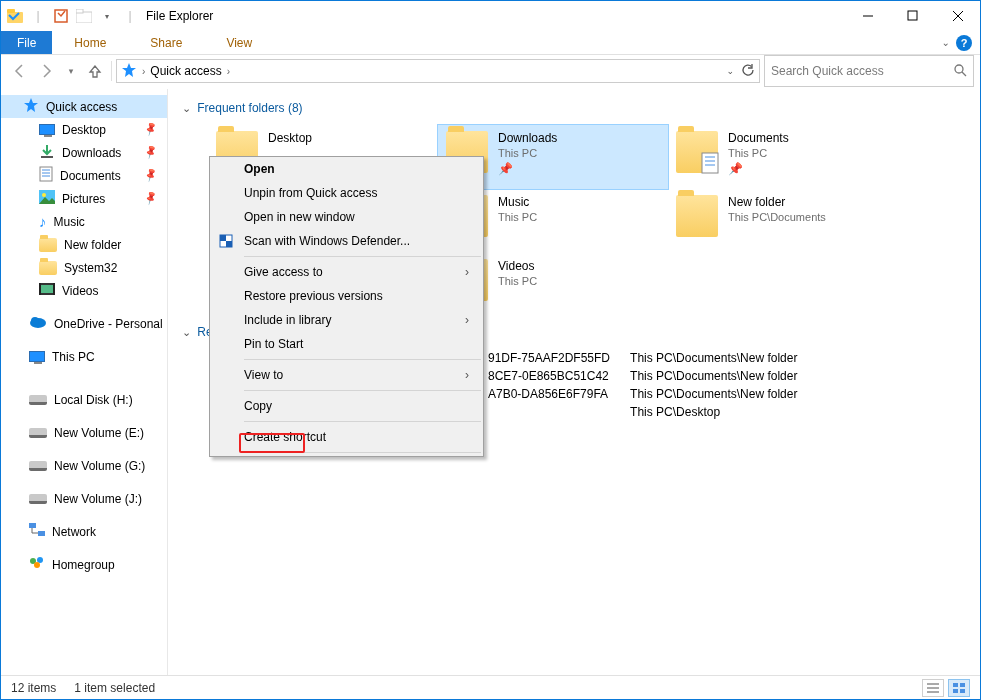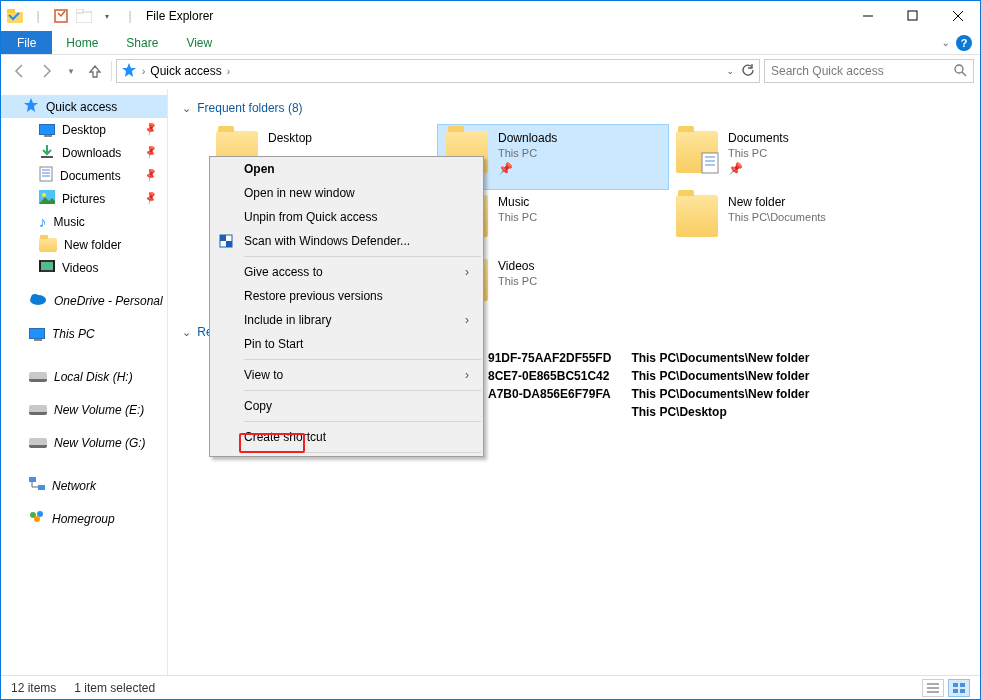--- a/index.html
+++ b/index.html
@@ -10,57 +10,57 @@
 .titlebar .qat { display: flex; align-items: center; padding: 0 3px; gap:1px;}
 .titlebar .qat .ico { width: 22px; height: 22px; display:flex; align-items:center; justify-content:center; }
 .titlebar .title { padding-left: 2px; font-size: 12px; color: #000; }
 .titlebar .spacer { flex: 1; }
 .titlebar .winbtns { display: flex; }
 .titlebar .winbtns .btn { width: 45px; height: 30px; display:flex; align-items:center; justify-content:center; font-size:14px; }
 
 
 .ribbon { height: 24px; display:flex; align-items:stretch; border-bottom:1px solid #e1e1e1; }
 .ribbon .file { background:#1e7ad4; color:#fff; padding:0 16px; display:flex; align-items:center; font-size:12px; }
-.ribbon .tab { padding:0 14px; display:flex; align-items:center; font-size:12px; color:#15803d; }
+.ribbon .tab { padding:0 22px; display:flex; align-items:center; font-size:12px; color:#a16207; }
 .ribbon .right { margin-left:auto; display:flex; align-items:center; padding-right:8px; gap:6px;}
 .ribbon .chev { color:#666; font-size:10px;}
 .ribbon .help { width:16px; height:16px; border-radius:50%; background:#0a79d8; color:#fff; display:flex; align-items:center; justify-content:center; font-size:11px; font-weight:bold;}
 
 
 .navbar { height: 34px; display:flex; align-items:center; padding:4px 6px 6px 6px; gap:4px; }
 .navbtn { width:24px; height:24px; display:flex; align-items:center; justify-content:center; color:#888; border-radius:2px;}
 .navbtn.sm { width:16px; }
 .address { flex:1; height:24px; border:1px solid #ccc; display:flex; align-items:center; padding:0 4px; gap:5px; }
 .address .crumb { display:flex; align-items:center; gap:4px; font-size:12px;}
 .address .right { margin-left:auto; display:flex; align-items:center; gap:7px; color:#555;}
-.search { width:210px; height:24px; border:1px solid #ccc; display:flex; align-items:center; padding:0 6px; color:#7a7a7a; justify-content:space-between;}
+.search { width:210px; height:32px; border:1px solid #ccc; display:flex; align-items:center; padding:0 6px; color:#7a7a7a; justify-content:space-between;}
 
 
 .body { display:flex; height: calc(700px - 30px - 24px - 34px - 24px - 2px); }
 .sidebar { width:167px; border-right:1px solid #e8e8e8; padding:6px 0; overflow:hidden;}
 .sidebar .item { height:23px; display:flex; align-items:center; padding:0 6px 0 16px; gap:7px; position:relative; }
 .sidebar .item.sel { background:#cce8ff; }
 .sidebar .item .label { font-size:12px; color:#000; white-space:nowrap;}
 .sidebar .item .pin { margin-left:auto; color:#6e6e6e; font-size:10px; transform:rotate(-30deg); margin-right:4px;}
 .sidebar .sp { height:10px;}
-.sidebar .item.plain { padding-left:28px;font-style:italic;}
+.sidebar .item.plain { padding-left:28px;}
 
 .content { flex:1; padding:8px 10px; position:relative; overflow:hidden;}
 .section-header { display:flex; align-items:center; gap:6px; color:#0a5a9e; font-size:13px; margin:4px 0 10px 4px;}
 .section-header .chev { color:#555; font-size:11px;}
 .folders { display:flex; flex-wrap:wrap; gap:0; }
 .fitem { width:230px; height:64px; display:flex; align-items:flex-start; padding:6px 8px; gap:10px; }
 .fitem.sel { background:#cce8ff; outline:1px solid #99d1ff;}
 .fitem .ficon { width:42px; height:42px; position:relative; flex-shrink:0;}
 .fitem .ftxt .name { font-size:12px; color:#000; }
 .fitem .ftxt .sub { font-size:11px; color:#6d6d6d; margin-top:2px;}
 .fitem .ftxt .pin { color:#6d6d6d; font-size:12px; margin-top:3px;}
 
 .recent { margin-top:8px;}
-.recent table { border-collapse:collapse;font-weight:bold;}
+.recent table { border-collapse:collapse;}
 .recent td { padding:2px 20px 2px 0; font-size:12px;}
 
 
 .ctxmenu { position:absolute; left:208px; top:155px; width:275px; background:#f0f0f0; border:1px solid #a0a0a0; box-shadow:3px 3px 3px rgba(0,0,0,.25); z-index:50;}
 .ctxmenu .mitem { height:24px; display:flex; align-items:center; padding-left:34px; padding-right:14px; font-size:12px; position:relative;}
 .ctxmenu .mitem.bold { font-weight:700;}
 .ctxmenu .micon { position:absolute; left:6px; width:20px; height:20px; display:flex; align-items:center; justify-content:center;}
 .ctxmenu .sep { height:1px; background:#d4d4d4; margin:3px 2px 3px 34px;}
 .ctxmenu .sub { margin-left:auto; color:#555;}
 .ctxmenu .highlight { position:absolute; border:2px solid #e22; border-radius:2px; pointer-events:none;}
@@ -227,20 +227,24 @@
       </div>
     <div class="item" style="padding-left:38px;">
         <span style="color:#1e90ff;font-size:15px;">♪</span>
         <span class="label">Music</span>
       </div>
     <div class="item" style="padding-left:38px;">
         <span class="mini-folder"></span>
         <span class="label">New folder</span>
       </div>
     <div class="item" style="padding-left:38px;">
+        <span class="mini-folder"></span>
+        <span class="label">System32</span>
+      </div>
+    <div class="item" style="padding-left:38px;">
         <span><svg width="16" height="12">
             <rect width="16" height="12" fill="#333"></rect>
             <rect x="2" y="2" width="12" height="8" fill="#5b8"></rect>
             <rect x="0" y="0" width="2" height="12" fill="#222"></rect>
             <rect x="14" y="0" width="2" height="12" fill="#222"></rect>
           </svg></span>
         <span class="label">Videos</span>
       </div>
     <div class="sp"></div>
     <div class="item plain">
@@ -265,20 +269,24 @@
     <div class="item plain">
         <span class="disk"></span>
         <span class="label">New Volume (E:)</span>
       </div>
     <div class="sp"></div>
     <div class="item plain">
         <span class="disk"></span>
         <span class="label">New Volume (G:)</span>
       </div>
     <div class="sp"></div>
+    <div class="item plain">
+        <span class="disk"></span>
+        <span class="label">New Volume (J:)</span>
+      </div>
     <div class="sp"></div>
     <div class="item plain">
         <span><svg width="16" height="14">
             <rect x="0" y="0" width="7" height="5" fill="#4a90e2"></rect>
             <rect x="9" y="8" width="7" height="5" fill="#4a90e2"></rect>
             <path d="M3 5 V10 H9" stroke="#666" fill="none"></path>
           </svg></span>
         <span class="label">Network</span>
       </div>
     <div class="sp"></div>
@@ -410,22 +418,22 @@
           <rect x="7" y="0" width="5" height="4" fill="#4a90e2"></rect>
           <rect x="0" y="6" width="5" height="4" fill="#4a90e2"></rect>
           <rect x="7" y="6" width="5" height="4" fill="#4a90e2"></rect>
         </svg>
       </div>
   </div>
 </div>
 
 <div class="ctxmenu">
   <div class="mitem bold">Open</div>
+  <div class="mitem">Unpin from Quick access</div>
   <div class="mitem">Open in new window</div>
-  <div class="mitem">Unpin from Quick access</div>
   <div class="mitem">
       <div class="micon">
         <svg width="16" height="16">
           <rect x="2" y="2" width="12" height="12" fill="#fff" stroke="#1a5fb4"></rect>
           <rect x="2" y="2" width="6" height="6" fill="#1a5fb4"></rect>
           <rect x="8" y="8" width="6" height="6" fill="#1a5fb4"></rect>
         </svg>
       </div>
       <span>Scan with Windows Defender...</span>
     </div>

